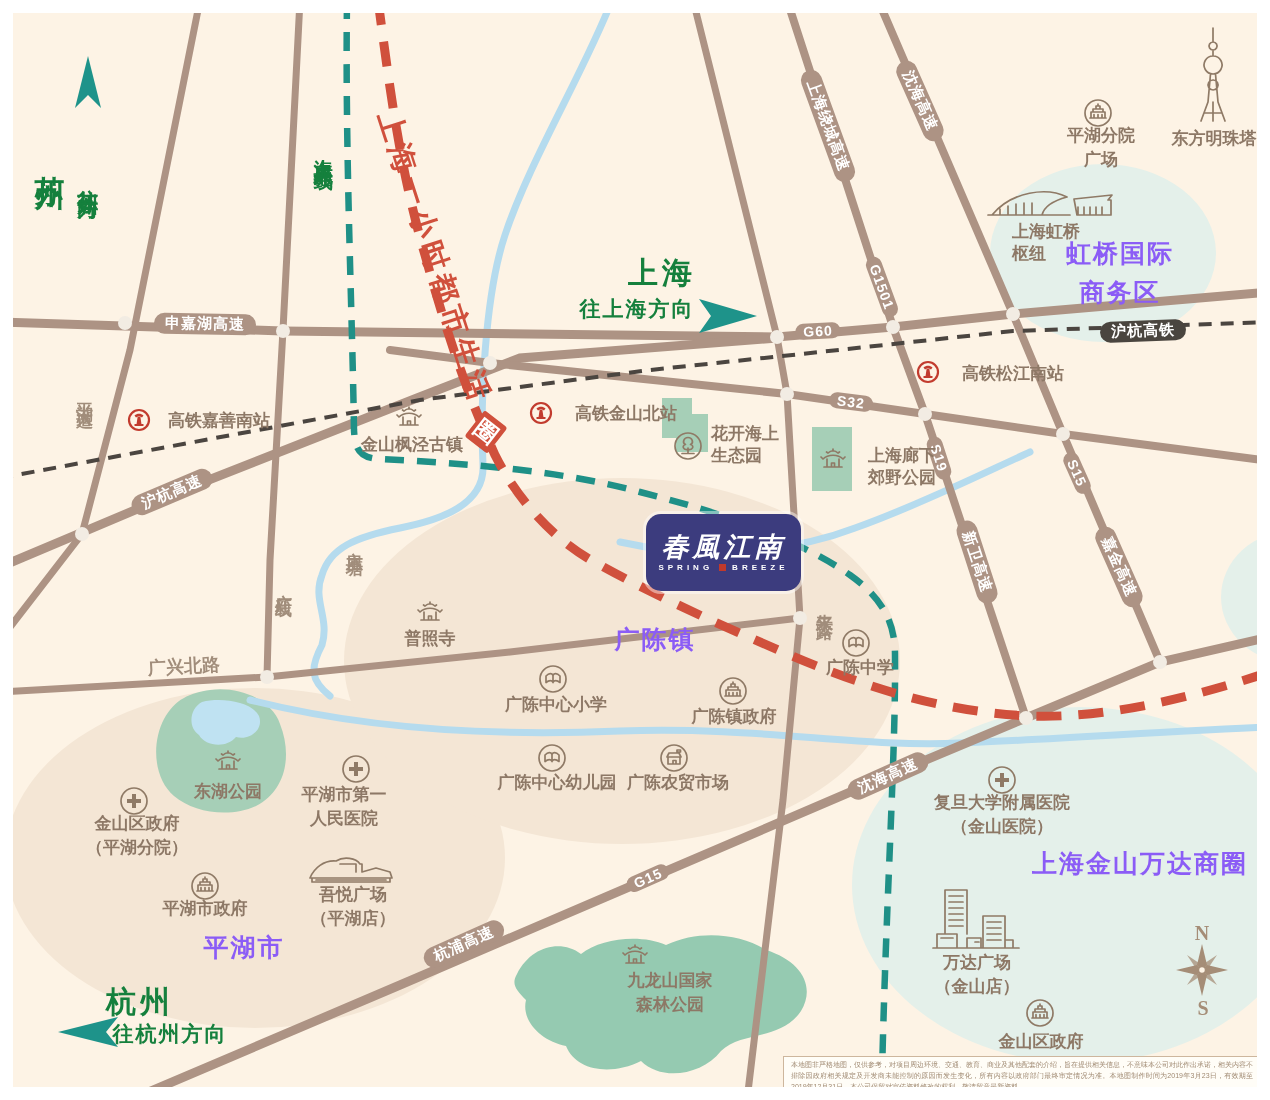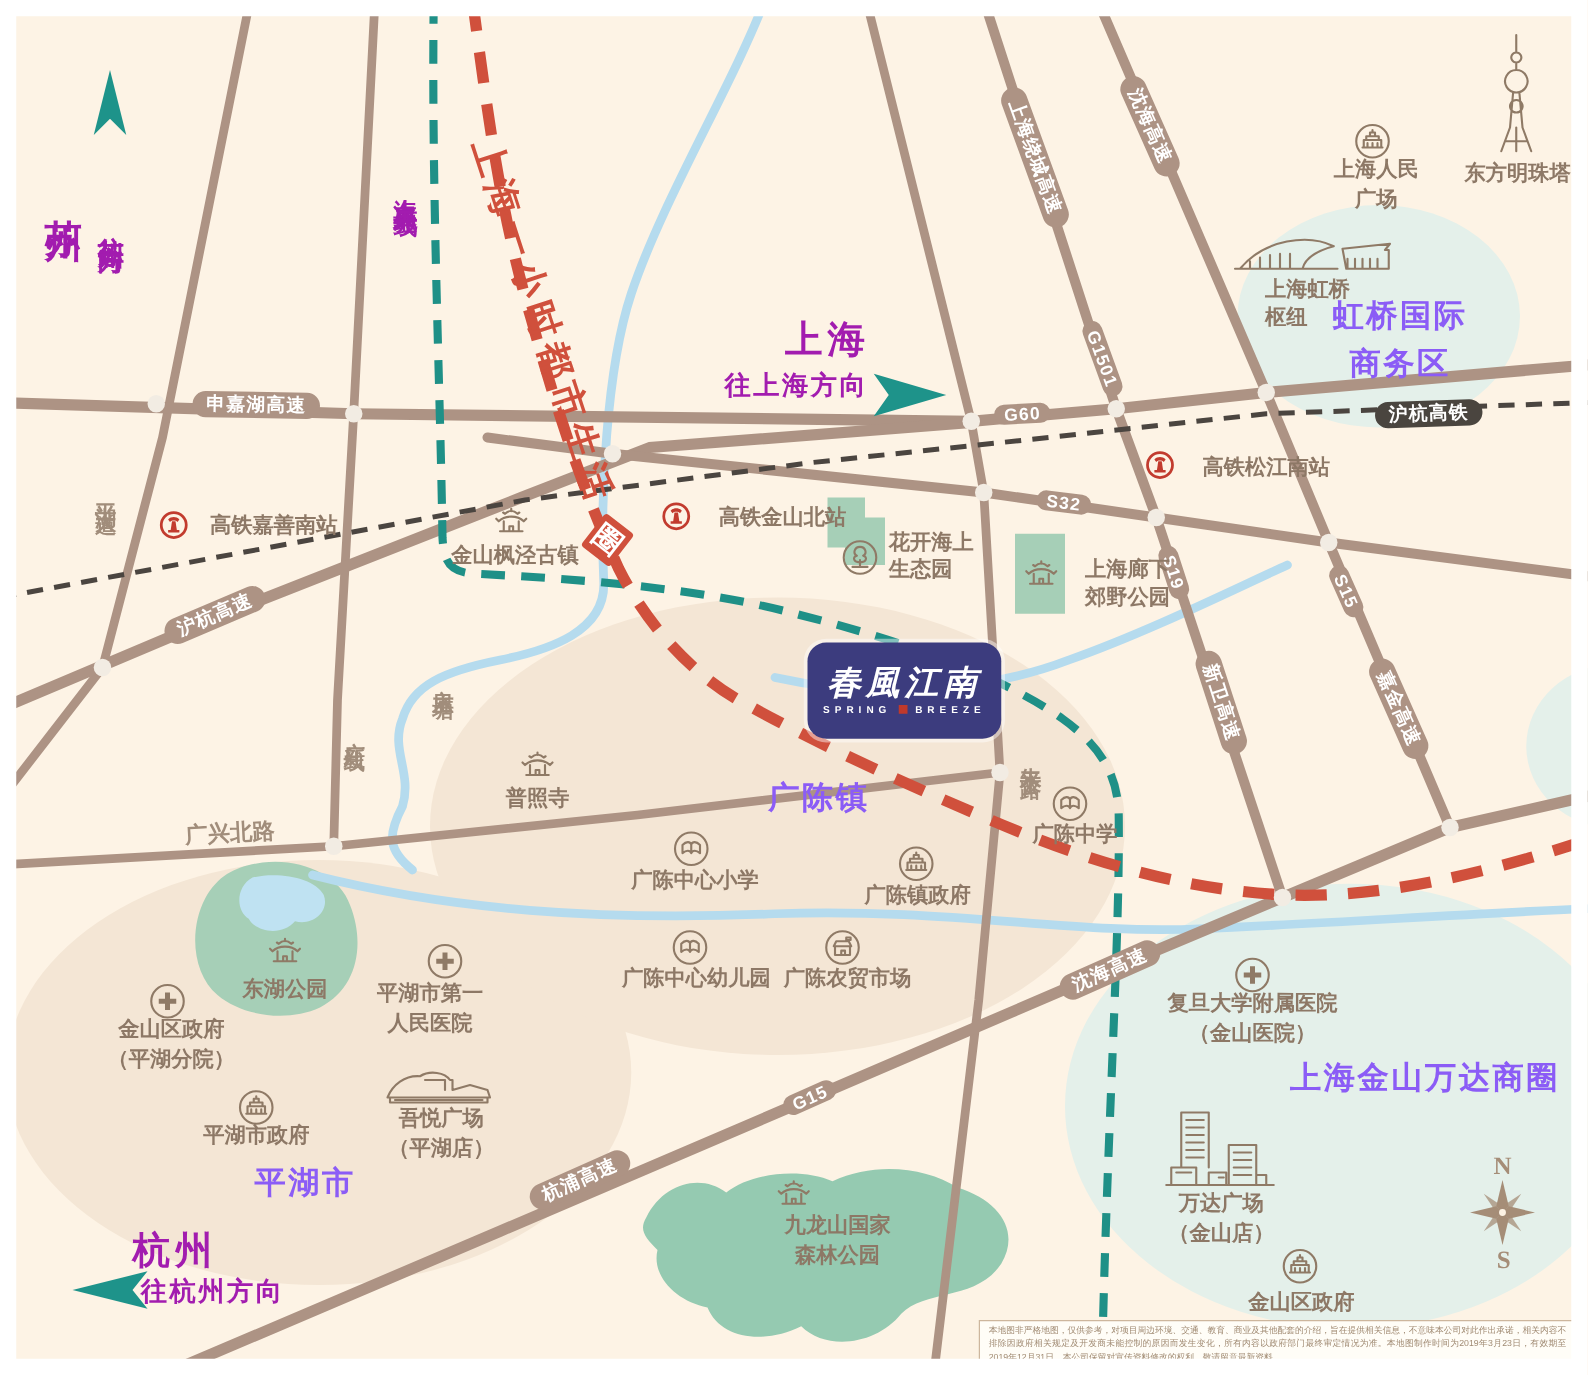--- a/index.html
+++ b/index.html
@@ -9,21 +9,21 @@
   .lbl{position:absolute;transform:translate(-50%,-50%);white-space:nowrap;color:#8d7866;
        font-size:17px;font-weight:600;text-align:center;line-height:1.3;}
   .col{display:flex;flex-direction:column;align-items:center;gap:2px;}
   .subcol{display:flex;flex-direction:column;align-items:flex-start;line-height:1.3;text-align:left;}
   .pill{position:absolute;background:#ad9384;color:#fff;font-size:15px;font-weight:700;
         padding:1px 11px;border-radius:15px;white-space:nowrap;letter-spacing:1px;}
   .pill.sm{font-size:14px;padding:0 8px;}
   .pill.dark{background:#4a453f;}
   .vtext{writing-mode:vertical-rl;text-orientation:upright;letter-spacing:3px;}
   .roadname{color:#a18d7b;font-weight:600;font-size:17px;}
-  .teal{color:#a21caf;text-align:center;}
+  .teal{color:#15803d;text-align:center;}
   .city{font-size:30px;font-weight:800;letter-spacing:4px;}
   .dir{font-size:21px;font-weight:700;letter-spacing:2px;}
   .arealbl{font-size:25px;font-weight:700;letter-spacing:2px;color:#8b5cf6;}
   .circle-text{position:absolute;color:#d0503c;font-size:29px;font-weight:800;letter-spacing:5px;white-space:nowrap;}
   .circle-tail{position:absolute;background:#d0503c;color:#fff;font-size:23px;font-weight:800;
                padding:1px 3px;border-radius:3px;}
   .compass-letter{font-family:"Liberation Serif","DejaVu Serif",serif;font-size:20px;color:#a58d77;font-weight:700;}
   #logo{position:absolute;left:646px;top:514px;width:155px;height:77px;background:#3c3c7e;border-radius:15px;
         display:flex;flex-direction:column;align-items:center;justify-content:center;gap:3px;
         box-shadow:0 0 0 3px rgba(255,255,255,.45);}
@@ -267,21 +267,21 @@
 <div class="lbl col" style="left:1002px;top:815px;">
   <span>复旦大学附属医院</span>
   <span>（金山医院）</span>
 </div>
 <div class="lbl col" style="left:977px;top:975px;">
   <span>万达广场</span>
   <span>（金山店）</span>
 </div>
 <div class="lbl" style="left:1041px;top:1042px;">金山区政府</div>
 <div class="lbl col" style="left:1101px;top:148px;">
-  <span>上海人民</span>
+  <span>平湖分院</span>
   <span>广场</span>
 </div>
 <div class="lbl" style="left:1214px;top:139px;">东方明珠塔</div>
 <div class="lbl subcol" style="left:1046px;top:243px;font-family:Liberation Serif, serif;">
   <span>上海虹桥</span>
   <span>枢纽</span>
 </div>
 
 <div class="lbl arealbl" style="left:655px;top:639px;">广陈镇</div>
 <div class="lbl arealbl" style="left:244px;top:947px;">平湖市</div>

